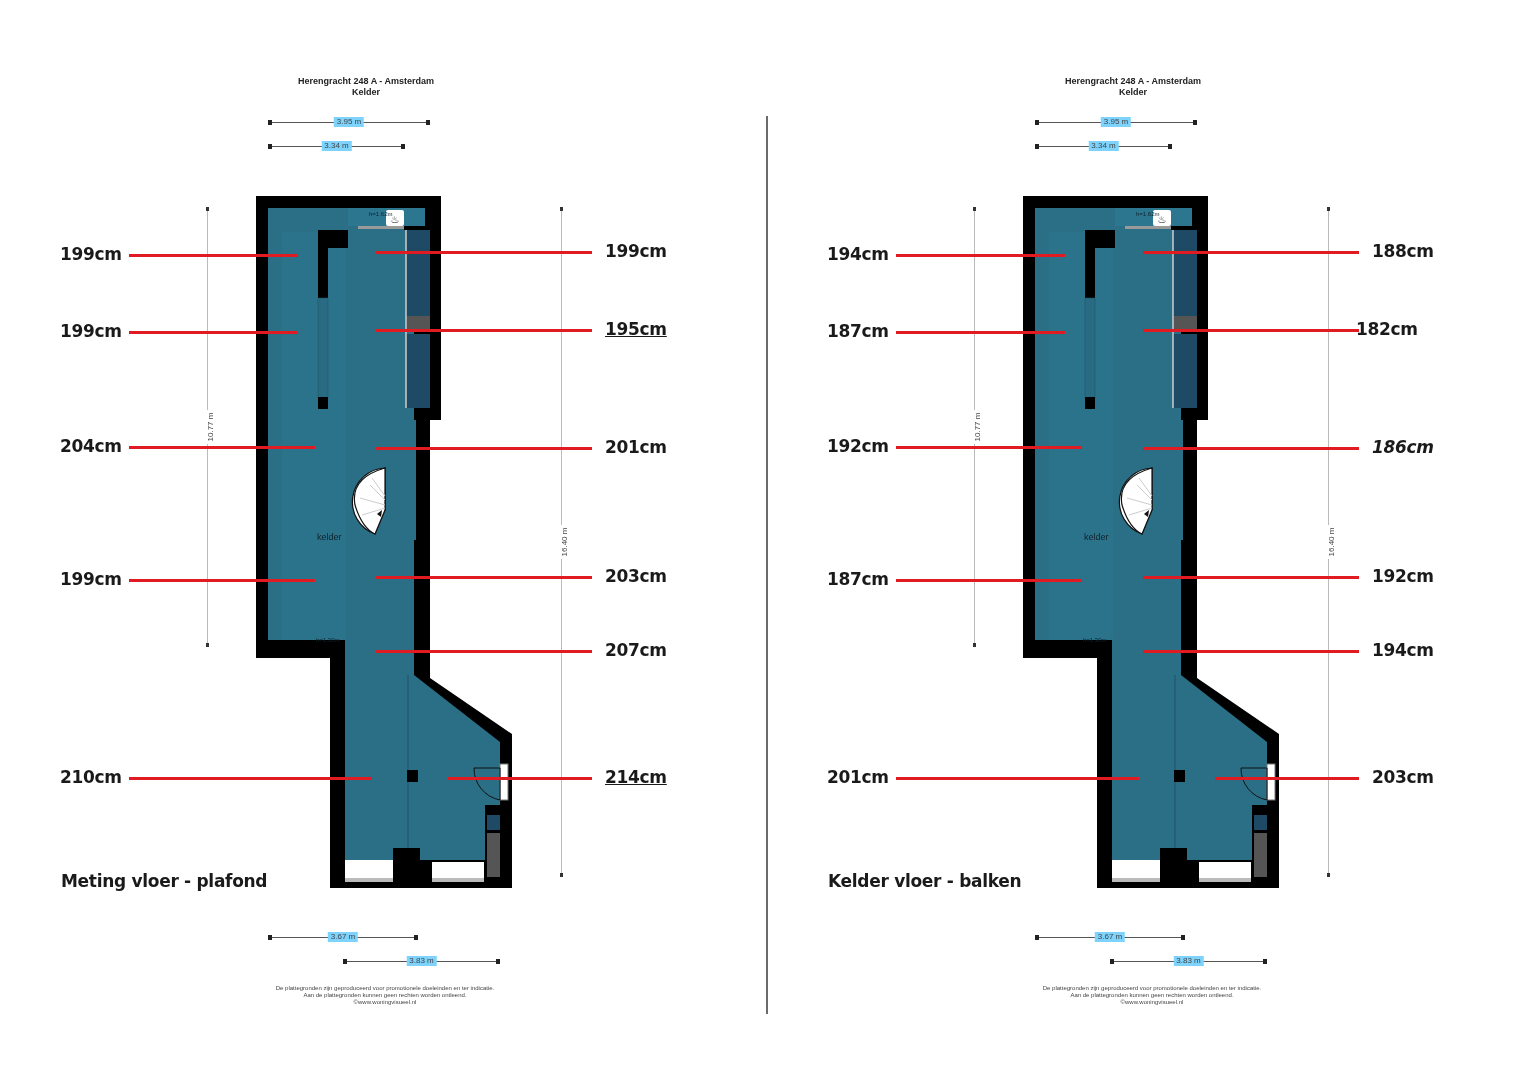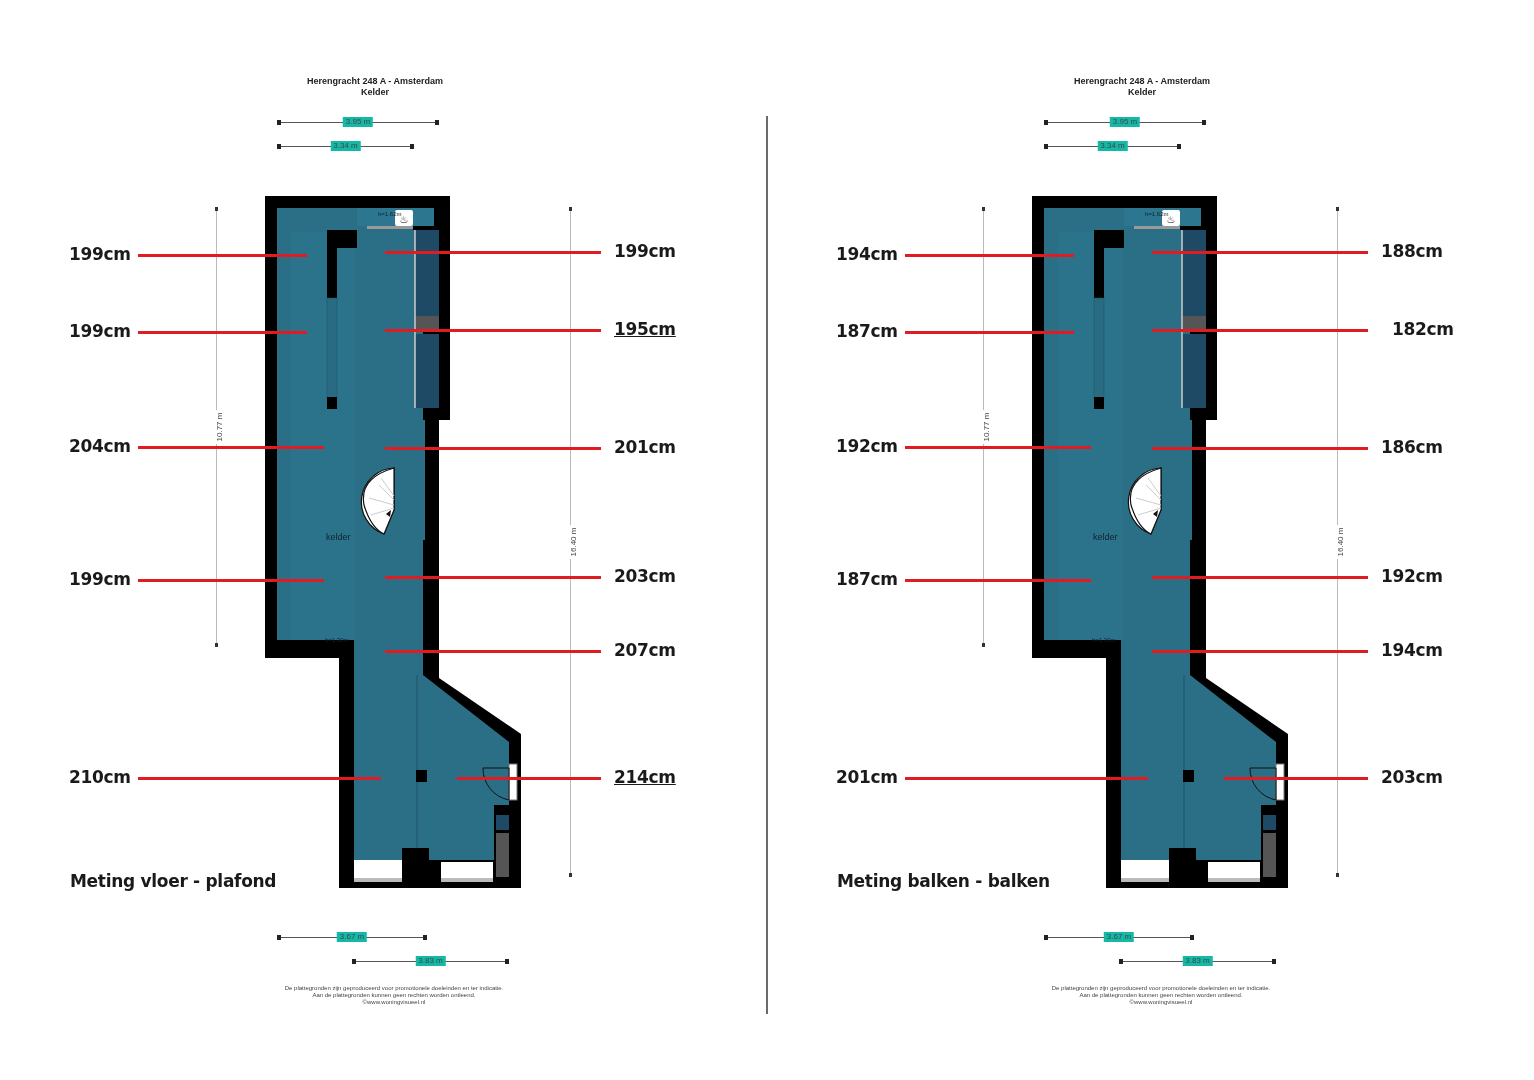--- a/index.html
+++ b/index.html
@@ -1,25 +1,25 @@
 <!DOCTYPE html>
 <html><head>
 <meta charset="utf-8">
 <style>
   html, body { margin: 0; padding: 0; background: #ffffff; }
   body { width: 1534px; height: 1080px; position: relative; overflow: hidden; font-family: "Liberation Sans", sans-serif; }
-  .panel { position: absolute; top: 0; width: 693px; height: 1080px; margin-left: 9px; }
+  .panel { position: absolute; top: 0; width: 693px; height: 1080px; }
   .panel.left { left: 0; }
   .panel.right { left: 767px; }
   .divider { position: absolute; left: 766px; top: 116px; width: 2px; height: 898px; background: #6b6b6b; }
   .hdr { position: absolute; left: 266px; width: 200px; text-align: center; font-weight: bold; font-size: 9px; line-height: 11px; color: #222; }
   .dim-h { position: absolute; height: 1px; background: #555; }
   .dim-h::before, .dim-h::after { content: ""; position: absolute; top: -2px; width: 4px; height: 5px; background: #222; }
   .dim-h::before { left: 0; } .dim-h::after { right: 0; }
-  .dim-h span { position: absolute; left: 50%; top: -5px; transform: translateX(-50%); background: #14b8a6; padding: 0 3px; font-size: 8px; color: #444; white-space: nowrap; line-height: 10px; }
+  .dim-h span { position: absolute; left: 50%; top: -5px; transform: translateX(-50%); background: #7dd3fc; padding: 0 3px; font-size: 8px; color: #444; white-space: nowrap; line-height: 10px; }
   .dim-v { position: absolute; width: 1px; background: #bbb; }
   .dim-v::before, .dim-v::after { content: ""; position: absolute; left: -1px; width: 3px; height: 4px; background: #333; }
   .dim-v::before { top: 0; } .dim-v::after { bottom: 0; }
   .dim-v span { position: absolute; left: -14px; top: 50%; transform: translateY(-50%) rotate(-90deg); background: #fff; font-size: 8px; color: #444; white-space: nowrap; padding: 0 2px; width: 30px; text-align: center; }
   svg.plan { position: absolute; left: 0; top: 0; }
   .meas { position: absolute; font-family: "DejaVu Sans", sans-serif; font-size: 17px; font-weight: bold; color: #1a1a1a; letter-spacing: -0.3px; }
   .red { position: absolute; height: 3px; background: #e11b22; }
   .caption { position: absolute; left: 61px; top: 871px; font-family: "DejaVu Sans", sans-serif; font-size: 17px; font-weight: bold; color: #1a1a1a; letter-spacing: -0.3px; }
   .footer { position: absolute; left: 250px; top: 985px; width: 270px; text-align: center; font-size: 6px; line-height: 7px; color: #444; }
   .room { position: absolute; font-size: 9px; color: #10232c; }
@@ -210,27 +210,27 @@
   <div class="red" style="left:376px; top:650px; width:216px;"></div>
   <div class="red" style="left:448px; top:777px; width:144px;"></div>
 
   <div class="meas" style="left:60px; top:244px;">194cm</div>
   <div class="meas" style="left:60px; top:321px;">187cm</div>
   <div class="meas" style="left:60px; top:436px;">192cm</div>
   <div class="meas" style="left:60px; top:569px;">187cm</div>
   <div class="meas" style="left:60px; top:767px;">201cm</div>
 
   <div class="meas" style="left:605px; top:241px;">188cm</div>
-  <div class="meas" style="left:616px; top:319px;">182cm</div>
-  <div class="meas" style="left:605px; top:437px;">186cm</div>
+  <div class="meas" style="left:589px; top:319px;">182cm</div>
+  <div class="meas" style="left:605px; top:437px;font-style:italic;">186cm</div>
   <div class="meas" style="left:605px; top:566px;">192cm</div>
   <div class="meas" style="left:605px; top:640px;">194cm</div>
   <div class="meas" style="left:605px; top:767px;">203cm</div>
 
-  <div class="caption">Meting balken - balken</div>
+  <div class="caption">Kelder vloer - balken</div>
 
   <div class="dim-h" style="left:268px; top:937px; width:150px;">
       <span>3.67 m</span>
     </div>
   <div class="dim-h" style="left:343px; top:961px; width:157px;">
       <span>3.83 m</span>
     </div>
 
   <div class="footer">
     <div>De plattegronden zijn geproduceerd voor promotionele doeleinden en ter indicatie.</div>

